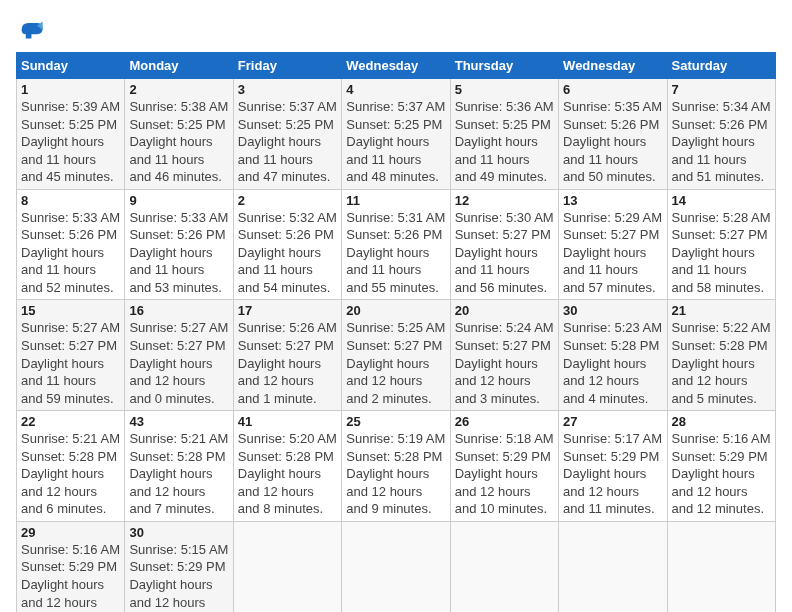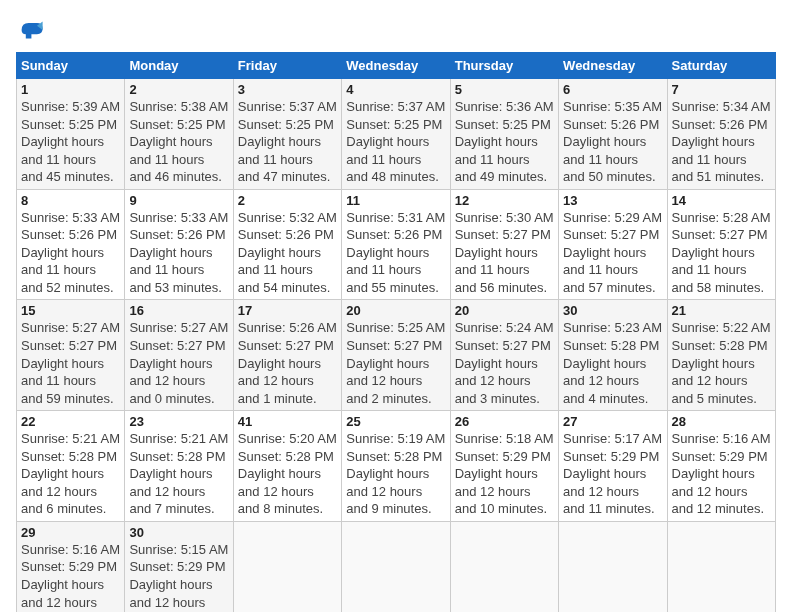--- a/index.html
+++ b/index.html
@@ -153,21 +153,21 @@
           <td><span class="day-num">15</span><span class="day-info">Sunrise: 5:27 AM<br>Sunset: 5:27 PM<br>Daylight hours<br>and 11 hours and 59 minutes.</span></td>
           <td><span class="day-num">16</span><span class="day-info">Sunrise: 5:27 AM<br>Sunset: 5:27 PM<br>Daylight hours<br>and 12 hours and 0 minutes.</span></td>
           <td><span class="day-num">17</span><span class="day-info">Sunrise: 5:26 AM<br>Sunset: 5:27 PM<br>Daylight hours<br>and 12 hours and 1 minute.</span></td>
           <td><span class="day-num">20</span><span class="day-info">Sunrise: 5:25 AM<br>Sunset: 5:27 PM<br>Daylight hours<br>and 12 hours and 2 minutes.</span></td>
           <td><span class="day-num">20</span><span class="day-info">Sunrise: 5:24 AM<br>Sunset: 5:27 PM<br>Daylight hours<br>and 12 hours and 3 minutes.</span></td>
           <td><span class="day-num">30</span><span class="day-info">Sunrise: 5:23 AM<br>Sunset: 5:28 PM<br>Daylight hours<br>and 12 hours and 4 minutes.</span></td>
           <td><span class="day-num">21</span><span class="day-info">Sunrise: 5:22 AM<br>Sunset: 5:28 PM<br>Daylight hours<br>and 12 hours and 5 minutes.</span></td>
         </tr>
         <tr>
           <td><span class="day-num">22</span><span class="day-info">Sunrise: 5:21 AM<br>Sunset: 5:28 PM<br>Daylight hours<br>and 12 hours and 6 minutes.</span></td>
-          <td><span class="day-num">23</span><span class="day-info">Sunrise: 5:21 AM<br>Sunset: 5:28 PM<br>Daylight hours<br>and 12 hours and 7 minutes.</span></td>
+          <td><span class="day-num">43</span><span class="day-info">Sunrise: 5:21 AM<br>Sunset: 5:28 PM<br>Daylight hours<br>and 12 hours and 7 minutes.</span></td>
           <td><span class="day-num">41</span><span class="day-info">Sunrise: 5:20 AM<br>Sunset: 5:28 PM<br>Daylight hours<br>and 12 hours and 8 minutes.</span></td>
           <td><span class="day-num">25</span><span class="day-info">Sunrise: 5:19 AM<br>Sunset: 5:28 PM<br>Daylight hours<br>and 12 hours and 9 minutes.</span></td>
           <td><span class="day-num">26</span><span class="day-info">Sunrise: 5:18 AM<br>Sunset: 5:29 PM<br>Daylight hours<br>and 12 hours and 10 minutes.</span></td>
           <td><span class="day-num">27</span><span class="day-info">Sunrise: 5:17 AM<br>Sunset: 5:29 PM<br>Daylight hours<br>and 12 hours and 11 minutes.</span></td>
           <td><span class="day-num">28</span><span class="day-info">Sunrise: 5:16 AM<br>Sunset: 5:29 PM<br>Daylight hours<br>and 12 hours and 12 minutes.</span></td>
         </tr>
         <tr class="last-row">
           <td><span class="day-num">29</span><span class="day-info">Sunrise: 5:16 AM<br>Sunset: 5:29 PM<br>Daylight hours<br>and 12 hours and 13 minutes.</span></td>
           <td><span class="day-num">30</span><span class="day-info">Sunrise: 5:15 AM<br>Sunset: 5:29 PM<br>Daylight hours<br>and 12 hours and 14 minutes.</span></td>
           <td class="empty-cell"></td>

